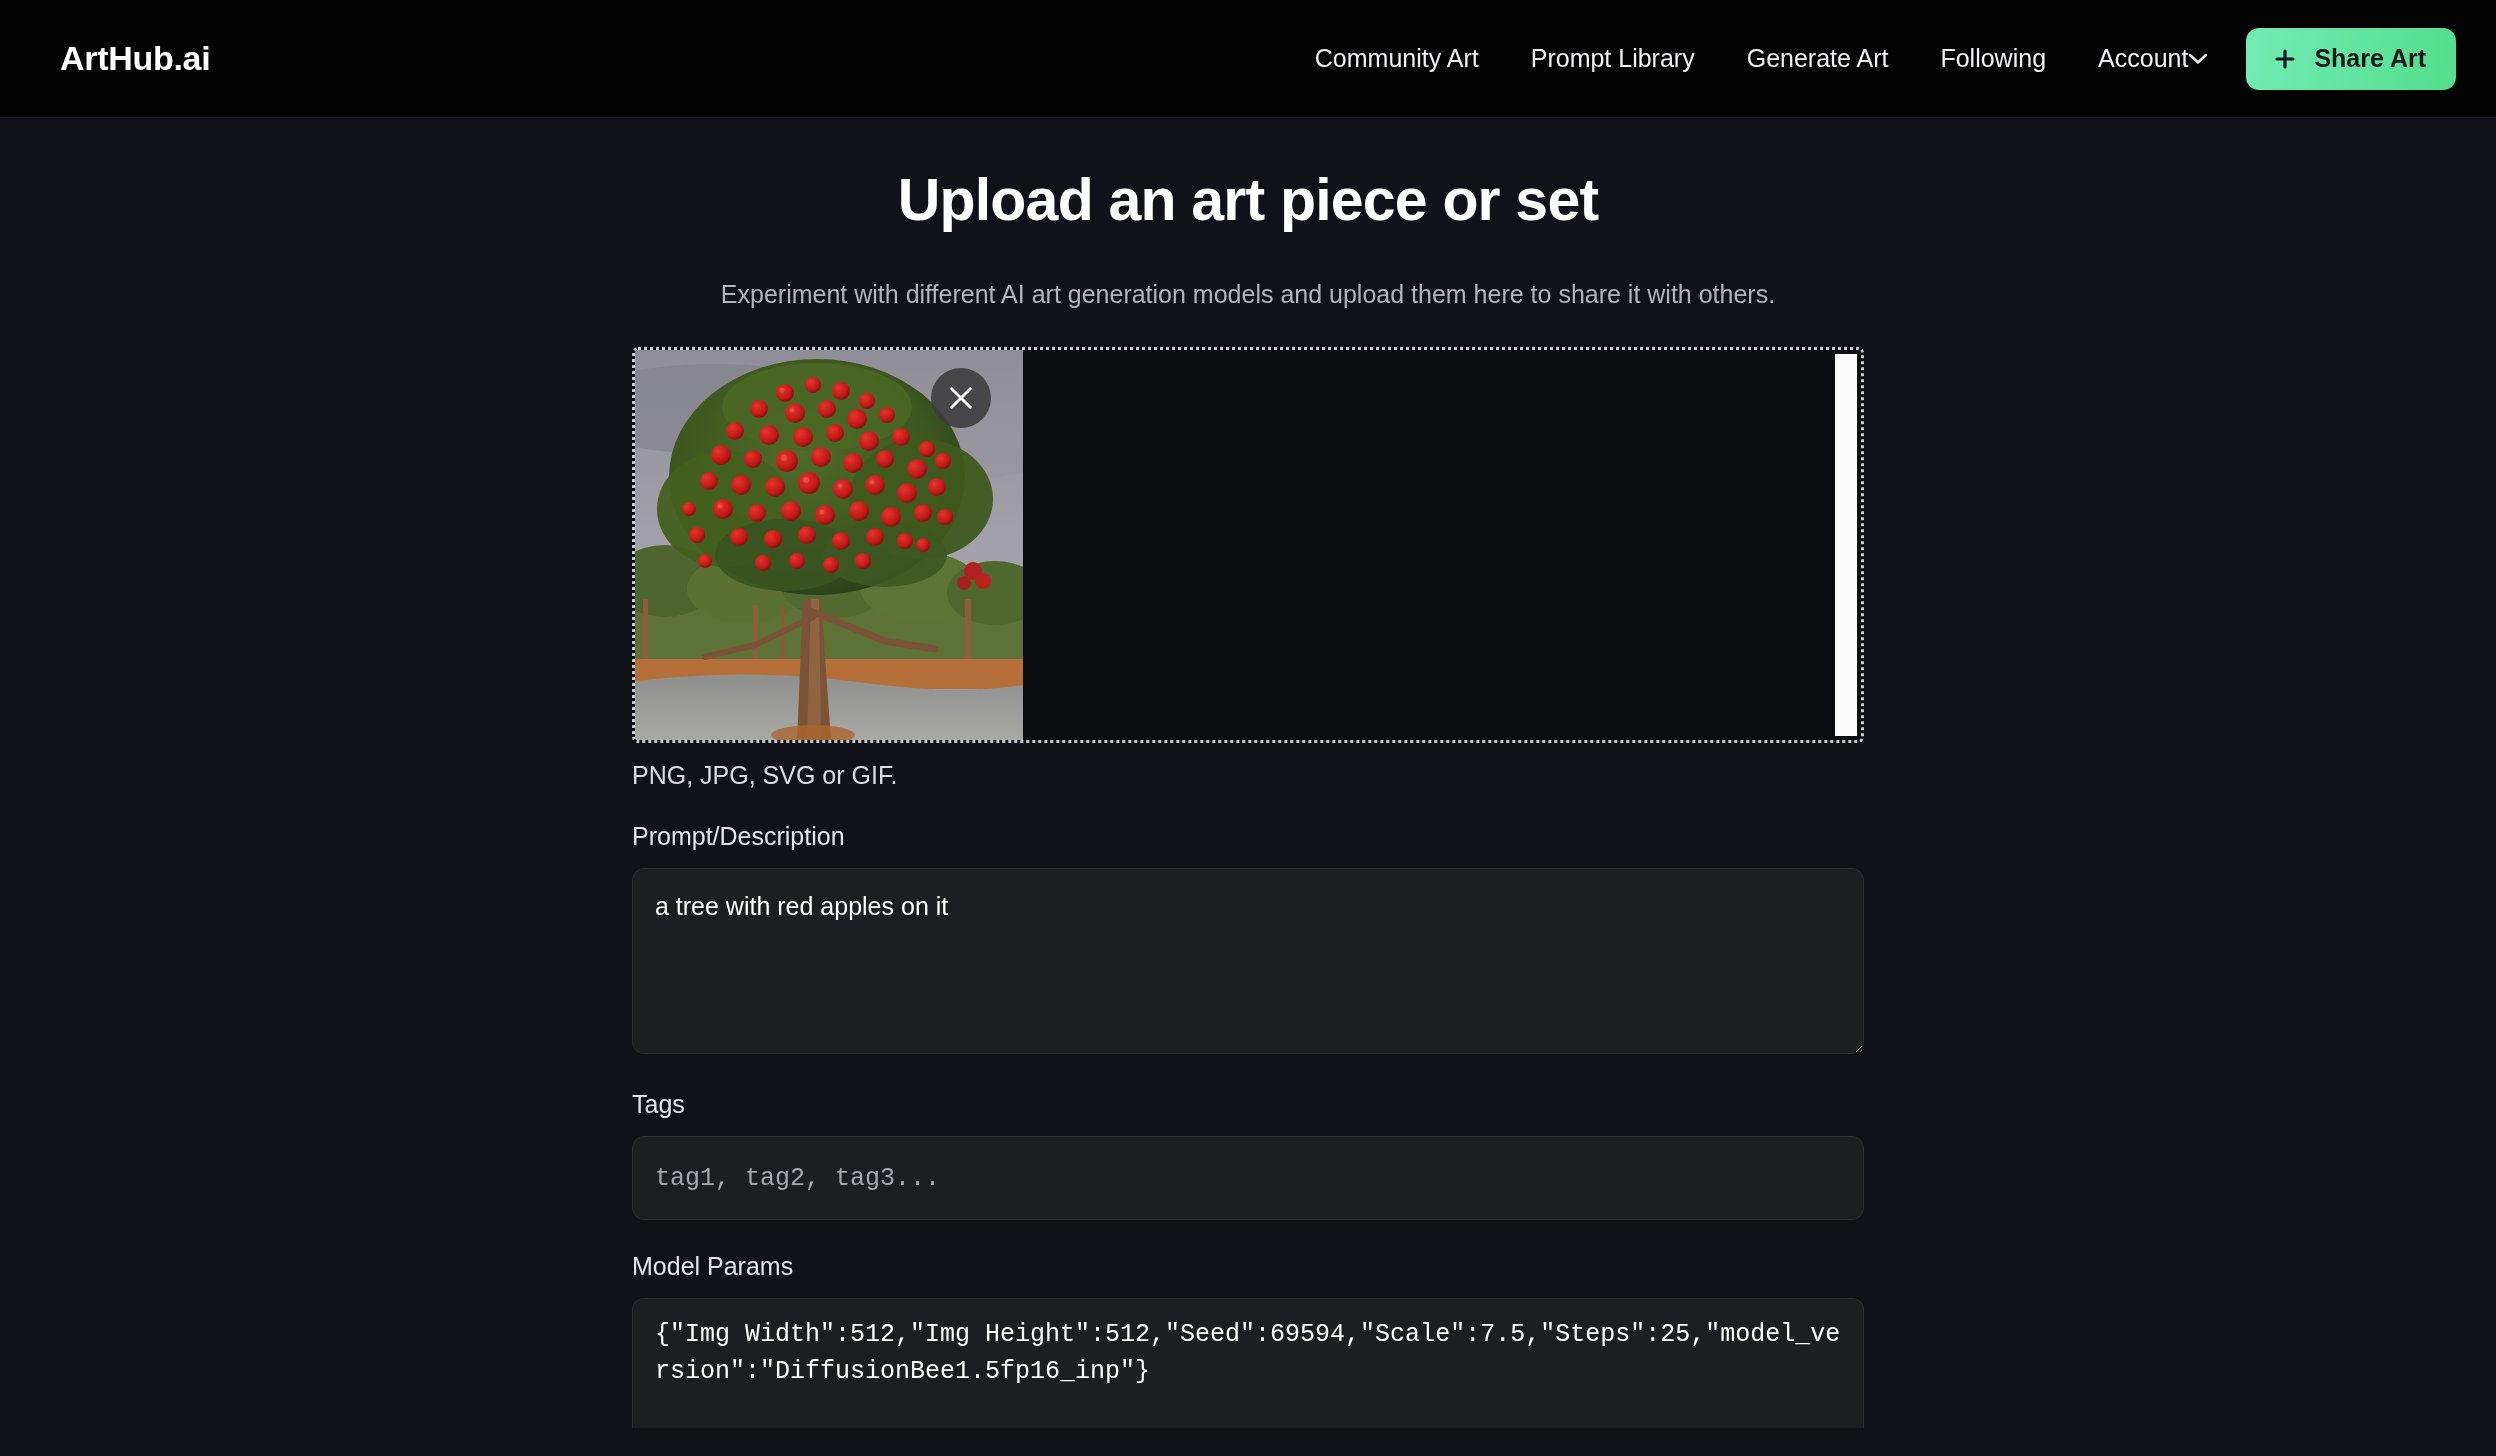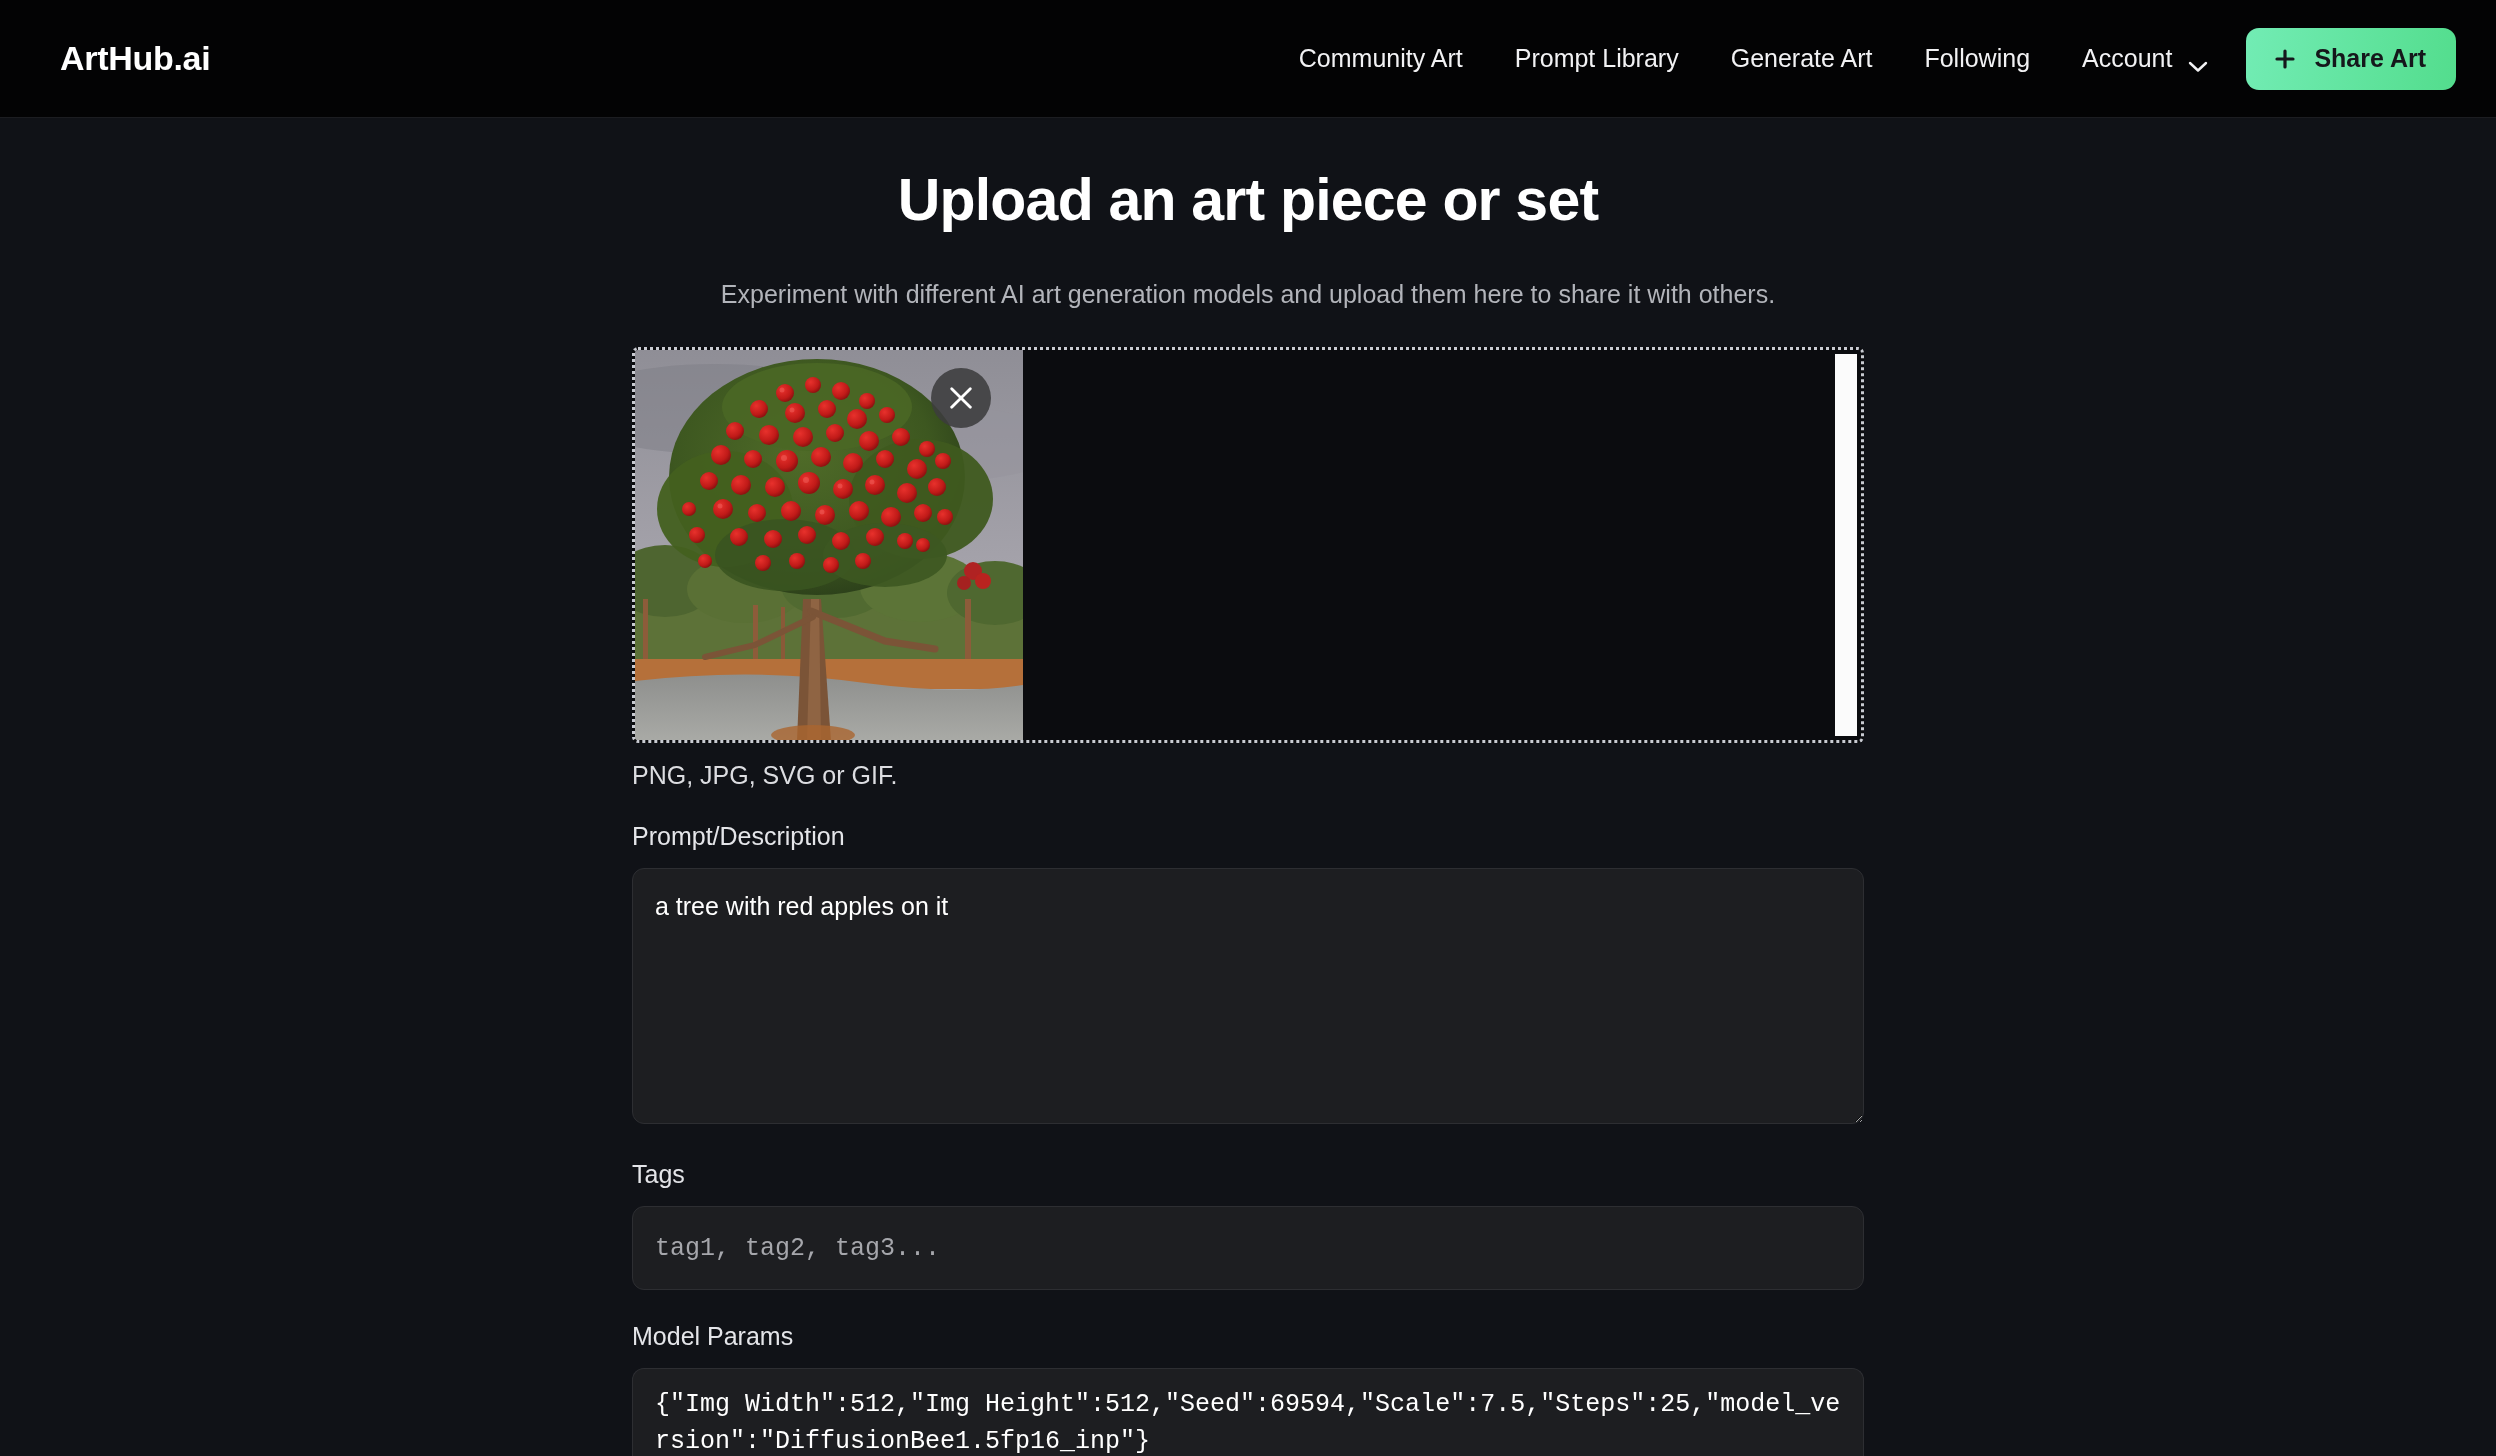--- a/index.html
+++ b/index.html
@@ -67,22 +67,22 @@
     color: #f2f2f4;
     font-size: 25px;
     padding: 0 26px;
     white-space: nowrap;
     cursor: pointer;
     text-decoration: none;
   }
 
   .nav-account {
     display: flex;
-    align-items: flex-end;
-    gap: 16px;
+    align-items: center;
+    gap: 0;
     padding: 0 26px 0 26px;
     cursor: pointer;
   }
   .nav-account .nav-account-label { color: #f2f2f4; font-size: 25px; }
   .chev { width: 20px; height: 13px; display: block; }
 
   .share-btn {
     margin-left: 12px;
     height: 62px;
     border-radius: 13px;
@@ -178,21 +178,21 @@
   .field-label {
     color: #e4e5e9;
     font-size: 25px;
     margin-top: 32px;
     margin-bottom: 17px;
     display: block;
   }
 
   .textarea {
     width: 100%;
-    height: 256px;
+    height: 186px;
     background: #1d1e21;
     border: 1px solid #2d2e32;
     border-radius: 12px;
     color: #ffffff;
     font-size: 25px;
     font-family: "Liberation Sans", sans-serif;
     padding: 21px 22px;
     outline: none;
     resize: vertical;
     line-height: 1.35;

